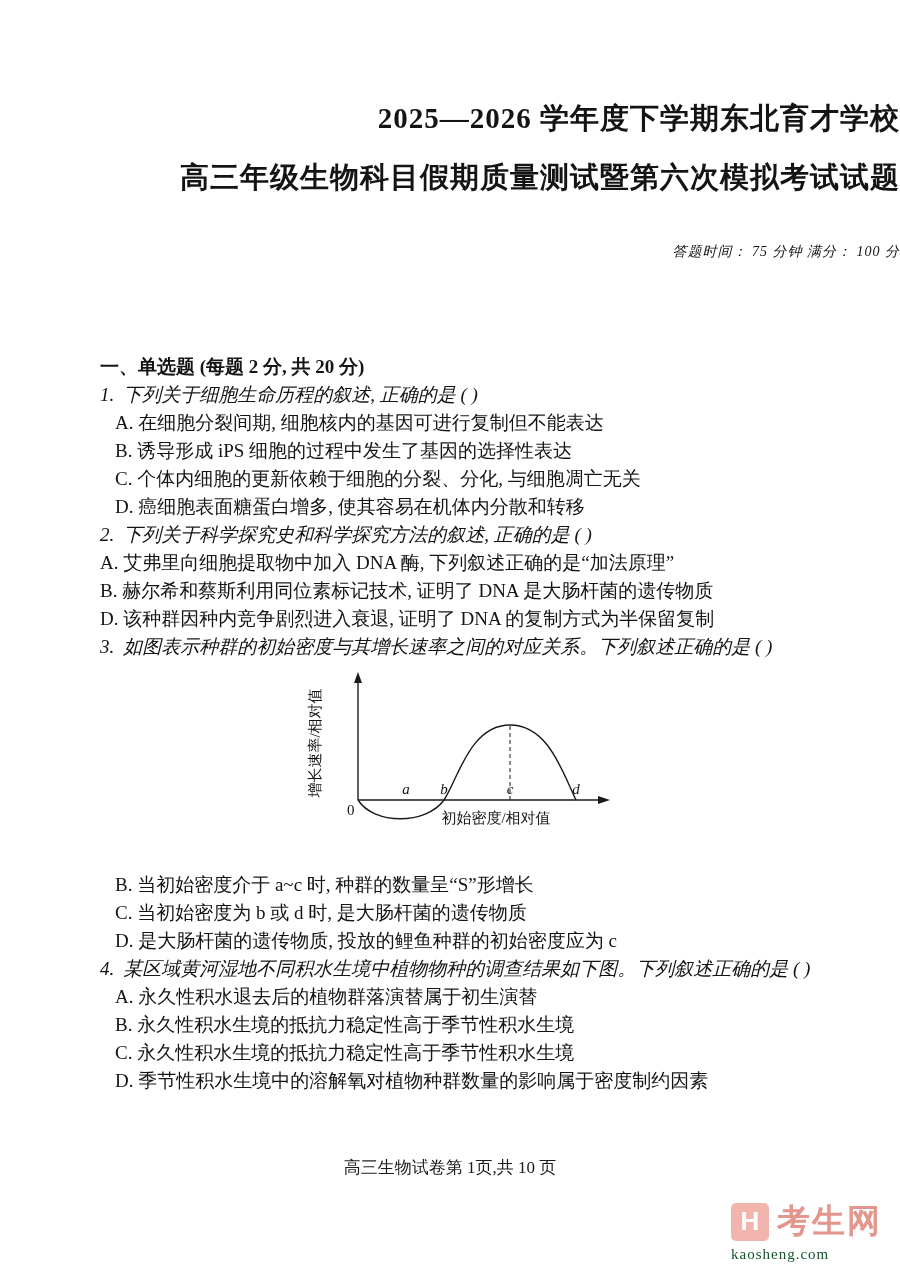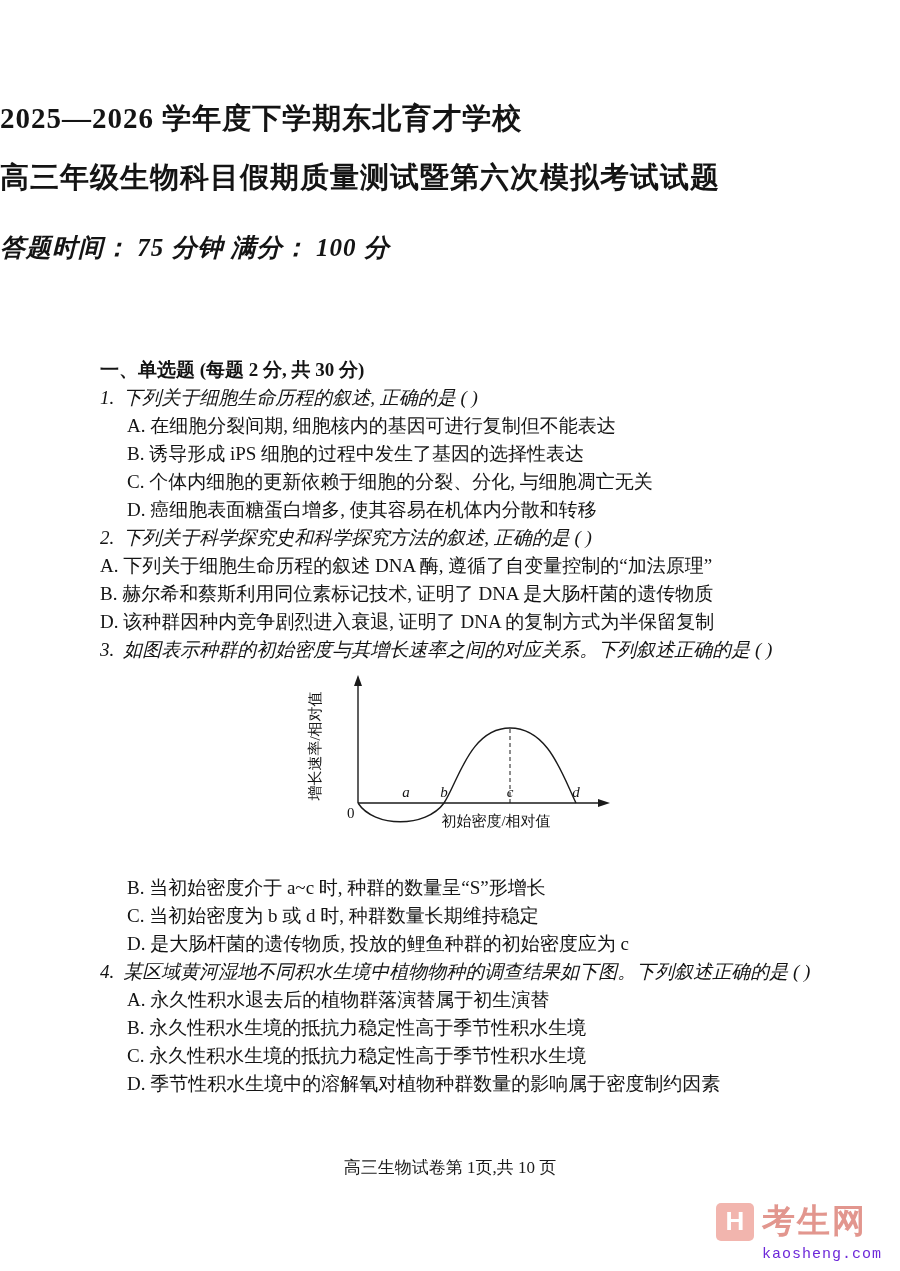--- a/index.html
+++ b/index.html
@@ -5,30 +5,30 @@
   * { box-sizing: border-box; margin: 0; padding: 0; }
   html, body { background: #ffffff; }
   body {
     width: 900px; height: 1271px;
     font-family: "Liberation Serif", serif;
     color: #141414;
     overflow: hidden;
   }
   .page { position: relative; width: 900px; height: 1271px; background: #ffffff; }
 
-  .header { text-align: left; padding-top: 100px; }
+  .header { text-align: right; padding-top: 100px; }
   .title { font-size: 29px; font-weight: 700; line-height: 36px; letter-spacing: 1px; }
   .title2 { margin-top: 23px; }
-  .exam-info { margin-top: 36px; font-size: 25px; font-weight: 700; font-style: italic; letter-spacing: 1px; }
+  .exam-info { margin-top: 48px; font-size: 14px; font-weight: 400; font-style: italic; letter-spacing: 1px; }
 
   .content { margin: 92px 0 0 100px; width: 762px; font-size: 19px; line-height: 28px; }
   .section-heading { font-weight: 700; }
   .stem { white-space: nowrap; font-style: italic; }
   .qnum { margin-right: 9px; }
-  .options.indented { margin-left: 27px; }
+  .options.indented { margin-left: 15px; }
   .option { white-space: nowrap; }
 
   .figure-wrap { margin: 4px 0 4px 200px; height: 202px; }
   .figure-wrap svg { display: block; }
   .axis { stroke: #1a1a1a; stroke-width: 1.4; fill: none; }
   .curve { stroke: #1a1a1a; stroke-width: 1.4; fill: none; }
   .dash  { stroke: #1a1a1a; stroke-width: 1; stroke-dasharray: 4 3; }
   .arrow { fill: #1a1a1a; }
   .fig-label { font-family: "Liberation Serif", serif; font-size: 15px; fill: #141414; }
   .fig-tick  { font-family: "Liberation Serif", serif; font-size: 15px; font-style: italic; fill: #141414; }
@@ -38,55 +38,55 @@
   .watermark { position: absolute; right: 18px; bottom: 8px; }
   .wm-row { display: flex; align-items: center; }
   .wm-logo {
     width: 38px; height: 38px; border-radius: 5px;
     background: #f2b5ae; color: #ffffff;
     display: flex; align-items: center; justify-content: center;
     font-family: "Liberation Sans", sans-serif; font-weight: 700; font-size: 26px;
     margin-right: 8px;
   }
   .wm-name { font-size: 33px; font-weight: 700; color: #e2968e; letter-spacing: 2px; font-family: "Liberation Sans", sans-serif; }
-  .wm-domain { margin-left: 46px; margin-top: 2px; font-size: 15px; color: #6d28d9; letter-spacing: 1px; font-family: Liberation Mono, monospace; }
+  .wm-domain { margin-top: 2px; font-size: 15px; color: #14532d; letter-spacing: 1px; font-family: Liberation Serif, serif; }
 </style>
 </head>
 <body>
 
 <div class="page">
 
   <div class="header">
     <div class="title">2025—2026 学年度下学期东北育才学校</div>
     <div class="title title2">高三年级生物科目假期质量测试暨第六次模拟考试试题</div>
     <div class="exam-info">答题时间： 75 分钟  满分： 100 分</div>
   </div>
 
   <div class="content">
 
-    <div class="section-heading">一、单选题 (每题 2 分, 共 30 分)</div>
+    <div class="section-heading">一、单选题 (每题 2 分, 共 20 分)</div>
 
     <div class="question">
       <div class="stem">
         <span class="qnum">1.</span><span>下列关于细胞生命历程的叙述, 正确的是 (      )</span>
       </div>
       <div class="options indented">
         <div class="option">A.  在细胞分裂间期, 细胞核内的基因可进行复制但不能表达</div>
         <div class="option">B.  诱导形成 iPS 细胞的过程中发生了基因的选择性表达</div>
         <div class="option">C.  个体内细胞的更新依赖于细胞的分裂、分化, 与细胞凋亡无关</div>
         <div class="option">D.  癌细胞表面糖蛋白增多, 使其容易在机体内分散和转移</div>
       </div>
     </div>
 
     <div class="question">
       <div class="stem">
         <span class="qnum">2.</span><span>下列关于科学探究史和科学探究方法的叙述, 正确的是 (    )</span>
       </div>
       <div class="options">
-        <div class="option">A.  下列关于细胞生命历程的叙述 DNA 酶, 遵循了自变量控制的“加法原理”</div>
+        <div class="option">A.  艾弗里向细胞提取物中加入 DNA 酶, 下列叙述正确的是“加法原理”</div>
         <div class="option">B.  赫尔希和蔡斯利用同位素标记技术, 证明了 DNA 是大肠杆菌的遗传物质</div>
         <div class="option">D.  该种群因种内竞争剧烈进入衰退, 证明了 DNA 的复制方式为半保留复制</div>
       </div>
     </div>
 
     <div class="question">
       <div class="stem">
         <span class="qnum">3.</span><span>如图表示种群的初始密度与其增长速率之间的对应关系。下列叙述正确的是 (    )</span>
       </div>
 
@@ -108,21 +108,21 @@
           <text class="fig-tick" x="210" y="129" text-anchor="middle">c</text>
           <text class="fig-tick" x="276" y="129" text-anchor="middle">d</text>
 
           <text class="fig-label" transform="rotate(-90 20 78)" x="20" y="78" text-anchor="middle">增长速率/相对值</text>
           <text class="fig-label" x="196" y="158" text-anchor="middle">初始密度/相对值</text>
         </svg>
       </div>
 
       <div class="options indented">
         <div class="option">B.  当初始密度介于 a~c 时, 种群的数量呈“S”形增长</div>
-        <div class="option">C.  当初始密度为 b 或 d 时, 种群数量长期维持稳定</div>
+        <div class="option">C.  当初始密度为 b 或 d 时, 是大肠杆菌的遗传物质</div>
         <div class="option">D.  是大肠杆菌的遗传物质, 投放的鲤鱼种群的初始密度应为 c</div>
       </div>
     </div>
 
     <div class="question">
       <div class="stem">
         <span class="qnum">4.</span><span>某区域黄河湿地不同积水生境中植物物种的调查结果如下图。下列叙述正确的是 (    )</span>
       </div>
       <div class="options indented">
         <div class="option">A.  永久性积水退去后的植物群落演替属于初生演替</div>

